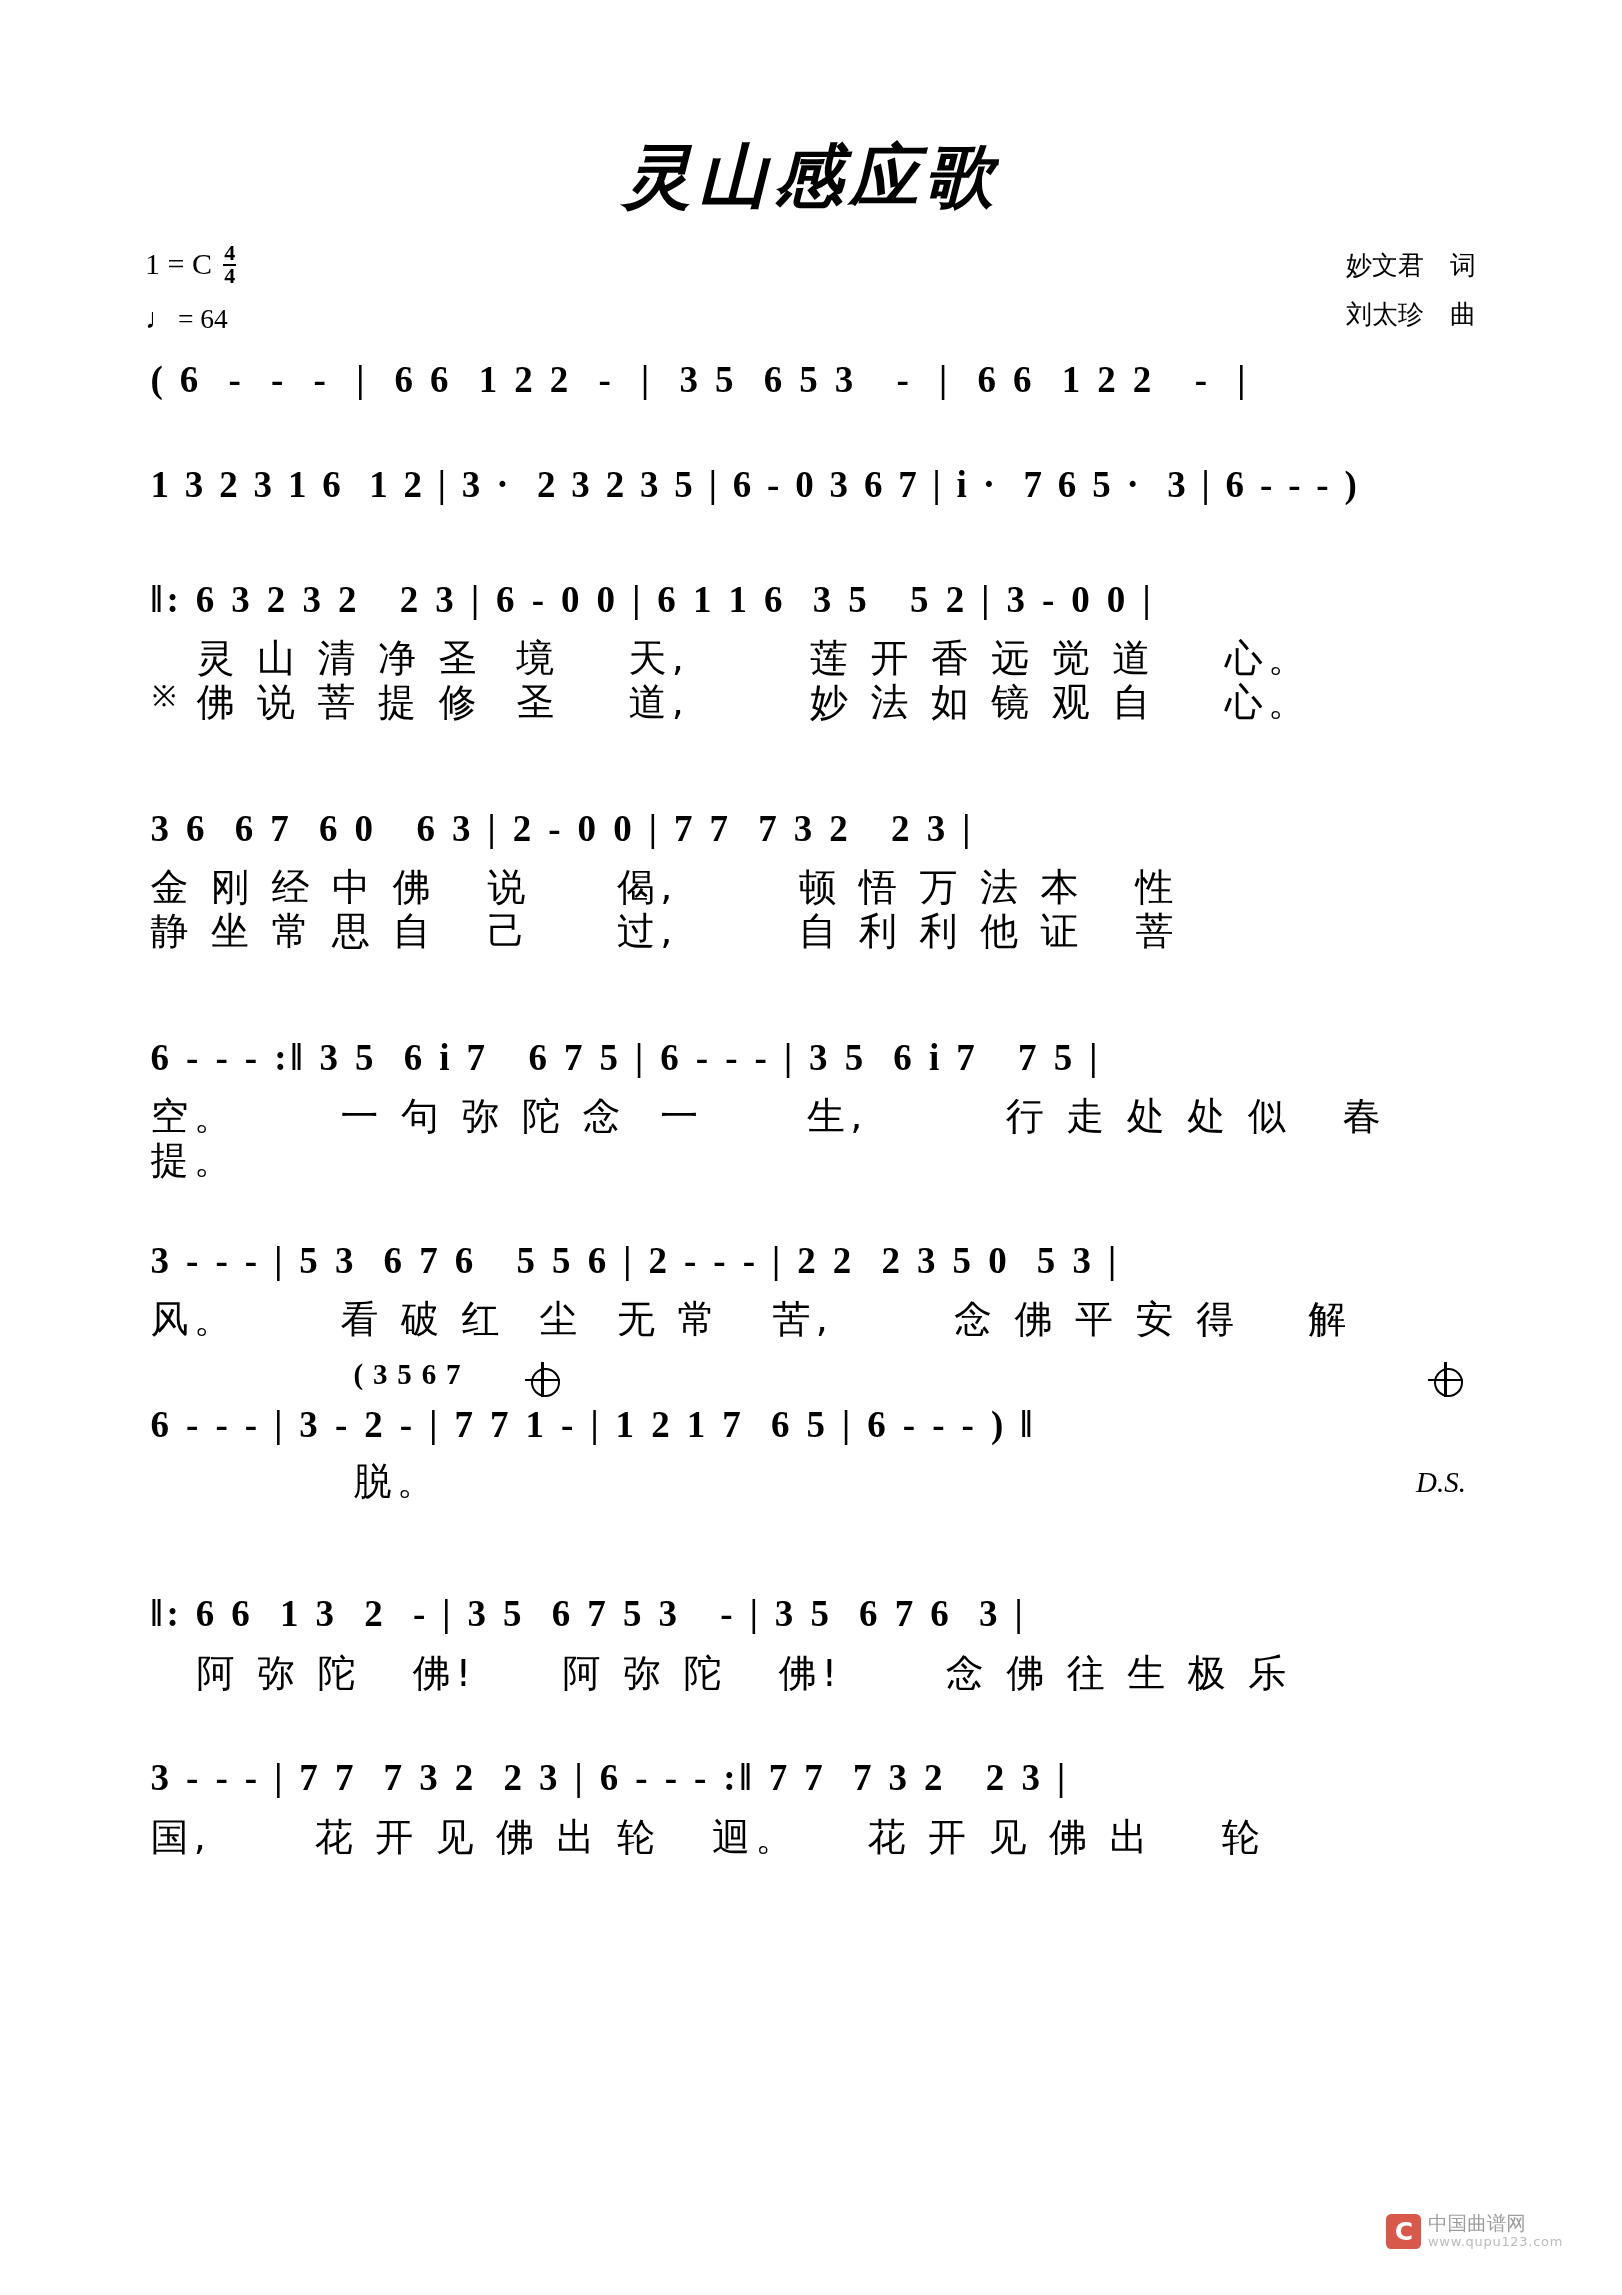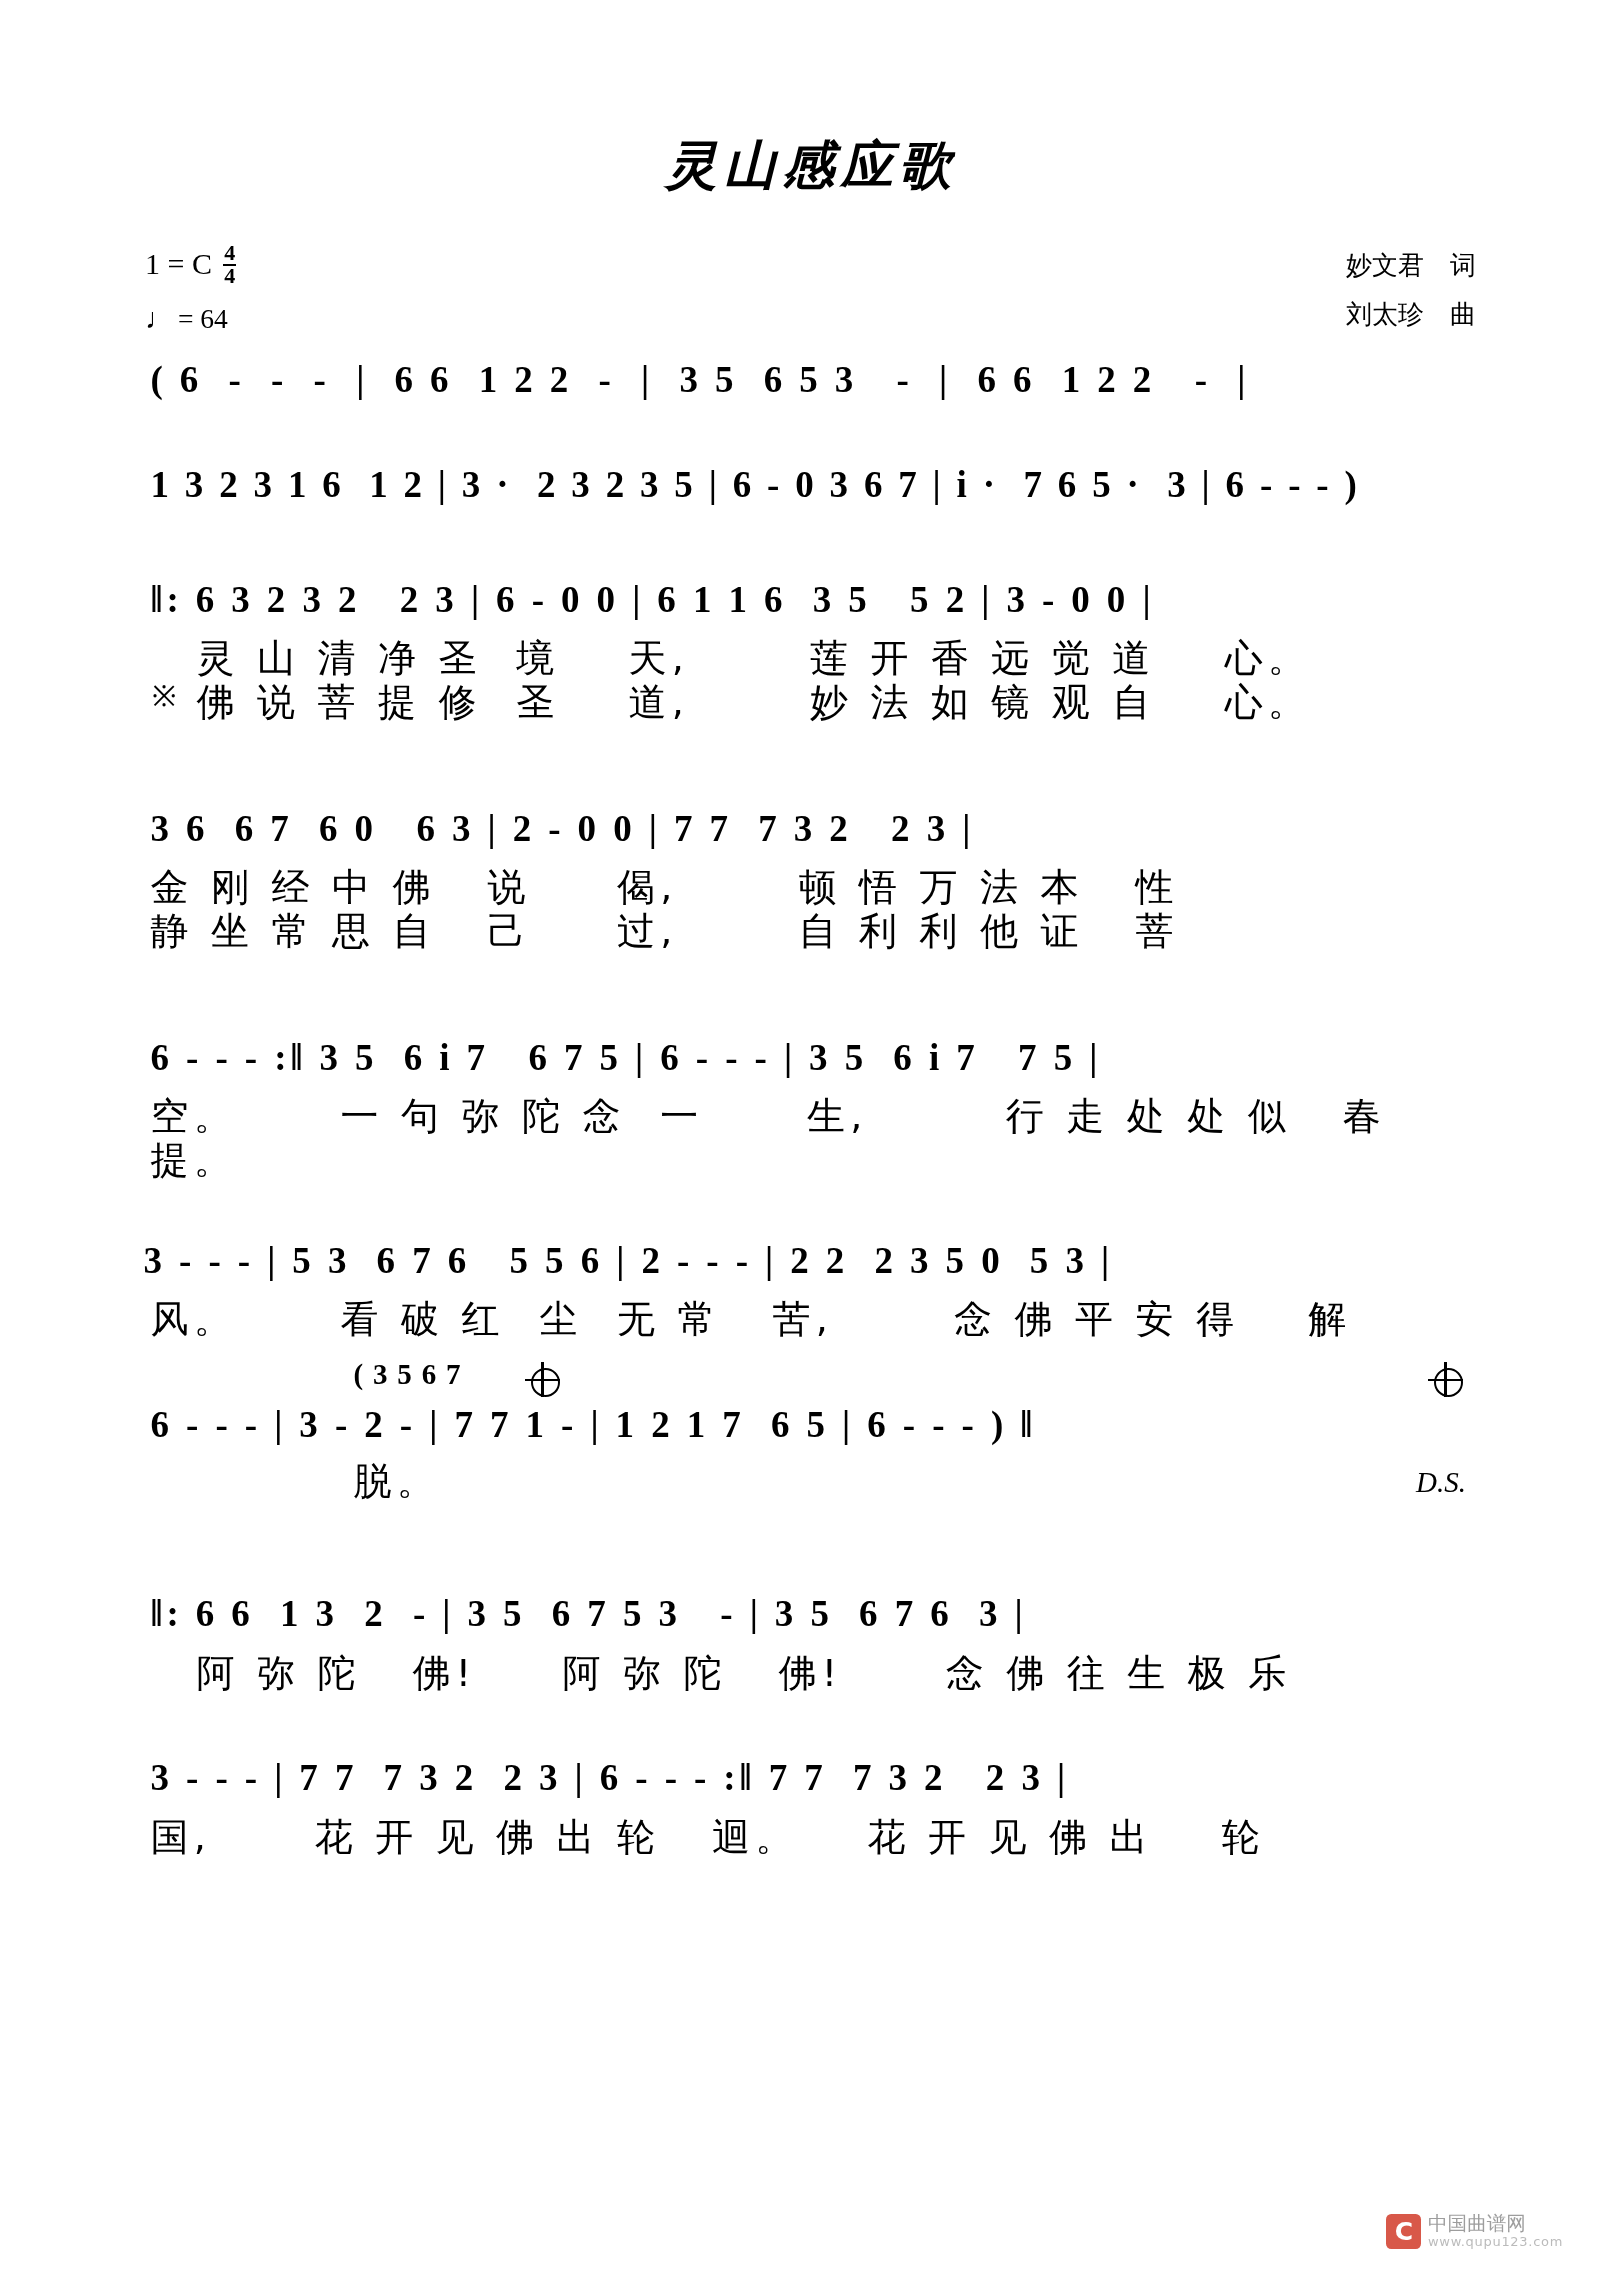--- a/index.html
+++ b/index.html
@@ -23,21 +23,21 @@
   
   .title {
     position: absolute;
     top: 131px;
     left: 0;
     width: 1623px;
     text-align: center;
     font-family: "DejaVu Serif", serif;
     font-weight: bold;
     font-style: italic;
-    font-size: 52px;
+    font-size: 69px;
     letter-spacing: 6.5px;
   }
   
   .keyblock {
     position: absolute;
     top: 247px;
     left: 145px;
     font-size: 30px;
     font-family: "Liberation Serif", serif;
   }
@@ -221,21 +221,21 @@
   <div class="system" style="top:1034px;">
     <div class="staffline" style="height:151px;">
       <div class="cell" style="left:13px; top:5.2px; letter-spacing:3.9px;">6 - - - :‖ 3 5  6 i 7   6 7 5 | 6 - - - | 3 5  6 i 7   7 5 |</div>
       <div class="lyric" style="left:13px; top:63px; letter-spacing:5.2px;">空。      一 句 弥 陀 念  一      生,        行 走 处 处 似   春</div>
       <div class="lyric" style="left:13px; top:107px; letter-spacing:5.2px;">提。</div>
     </div>
   </div>
 
   <div class="system" style="top:1237px;">
     <div class="staffline" style="height:124px;">
-      <div class="cell" style="left:6px; top:5.2px; letter-spacing:3.9px;">3 - - - | 5 3  6 7 6   5 5 6 | 2 - - - | 2 2  2 3 5 0  5 3 |</div>
+      <div class="cell" style="left:13px; top:5.2px; letter-spacing:3.9px;">3 - - - | 5 3  6 7 6   5 5 6 | 2 - - - | 2 2  2 3 5 0  5 3 |</div>
       <div class="lyric" style="left:13px; top:63px; letter-spacing:5.2px;">风。      看 破 红  尘  无 常   苦,       念 佛 平 安 得    解</div>
     </div>
   </div>
 
   <div class="system" style="top:1394px;">
     <div class="staffline" style="height:144px;">
       <div class="cell" style="left:216px; top:-34px; font-size:29px; letter-spacing:1.3px;">( 3 5 6 7</div>
       <div class="coda" style="left:393px; top:-26px;"></div>
       <div class="coda" style="left:1296px; top:-26px;"></div>
       <div class="cell" style="left:13px; top:11.8px; letter-spacing:3.9px;">6 - - - | 3 - 2 - | 7 7 1 - | 1 2 1 7  6 5 | 6 - - - ) ‖</div>

